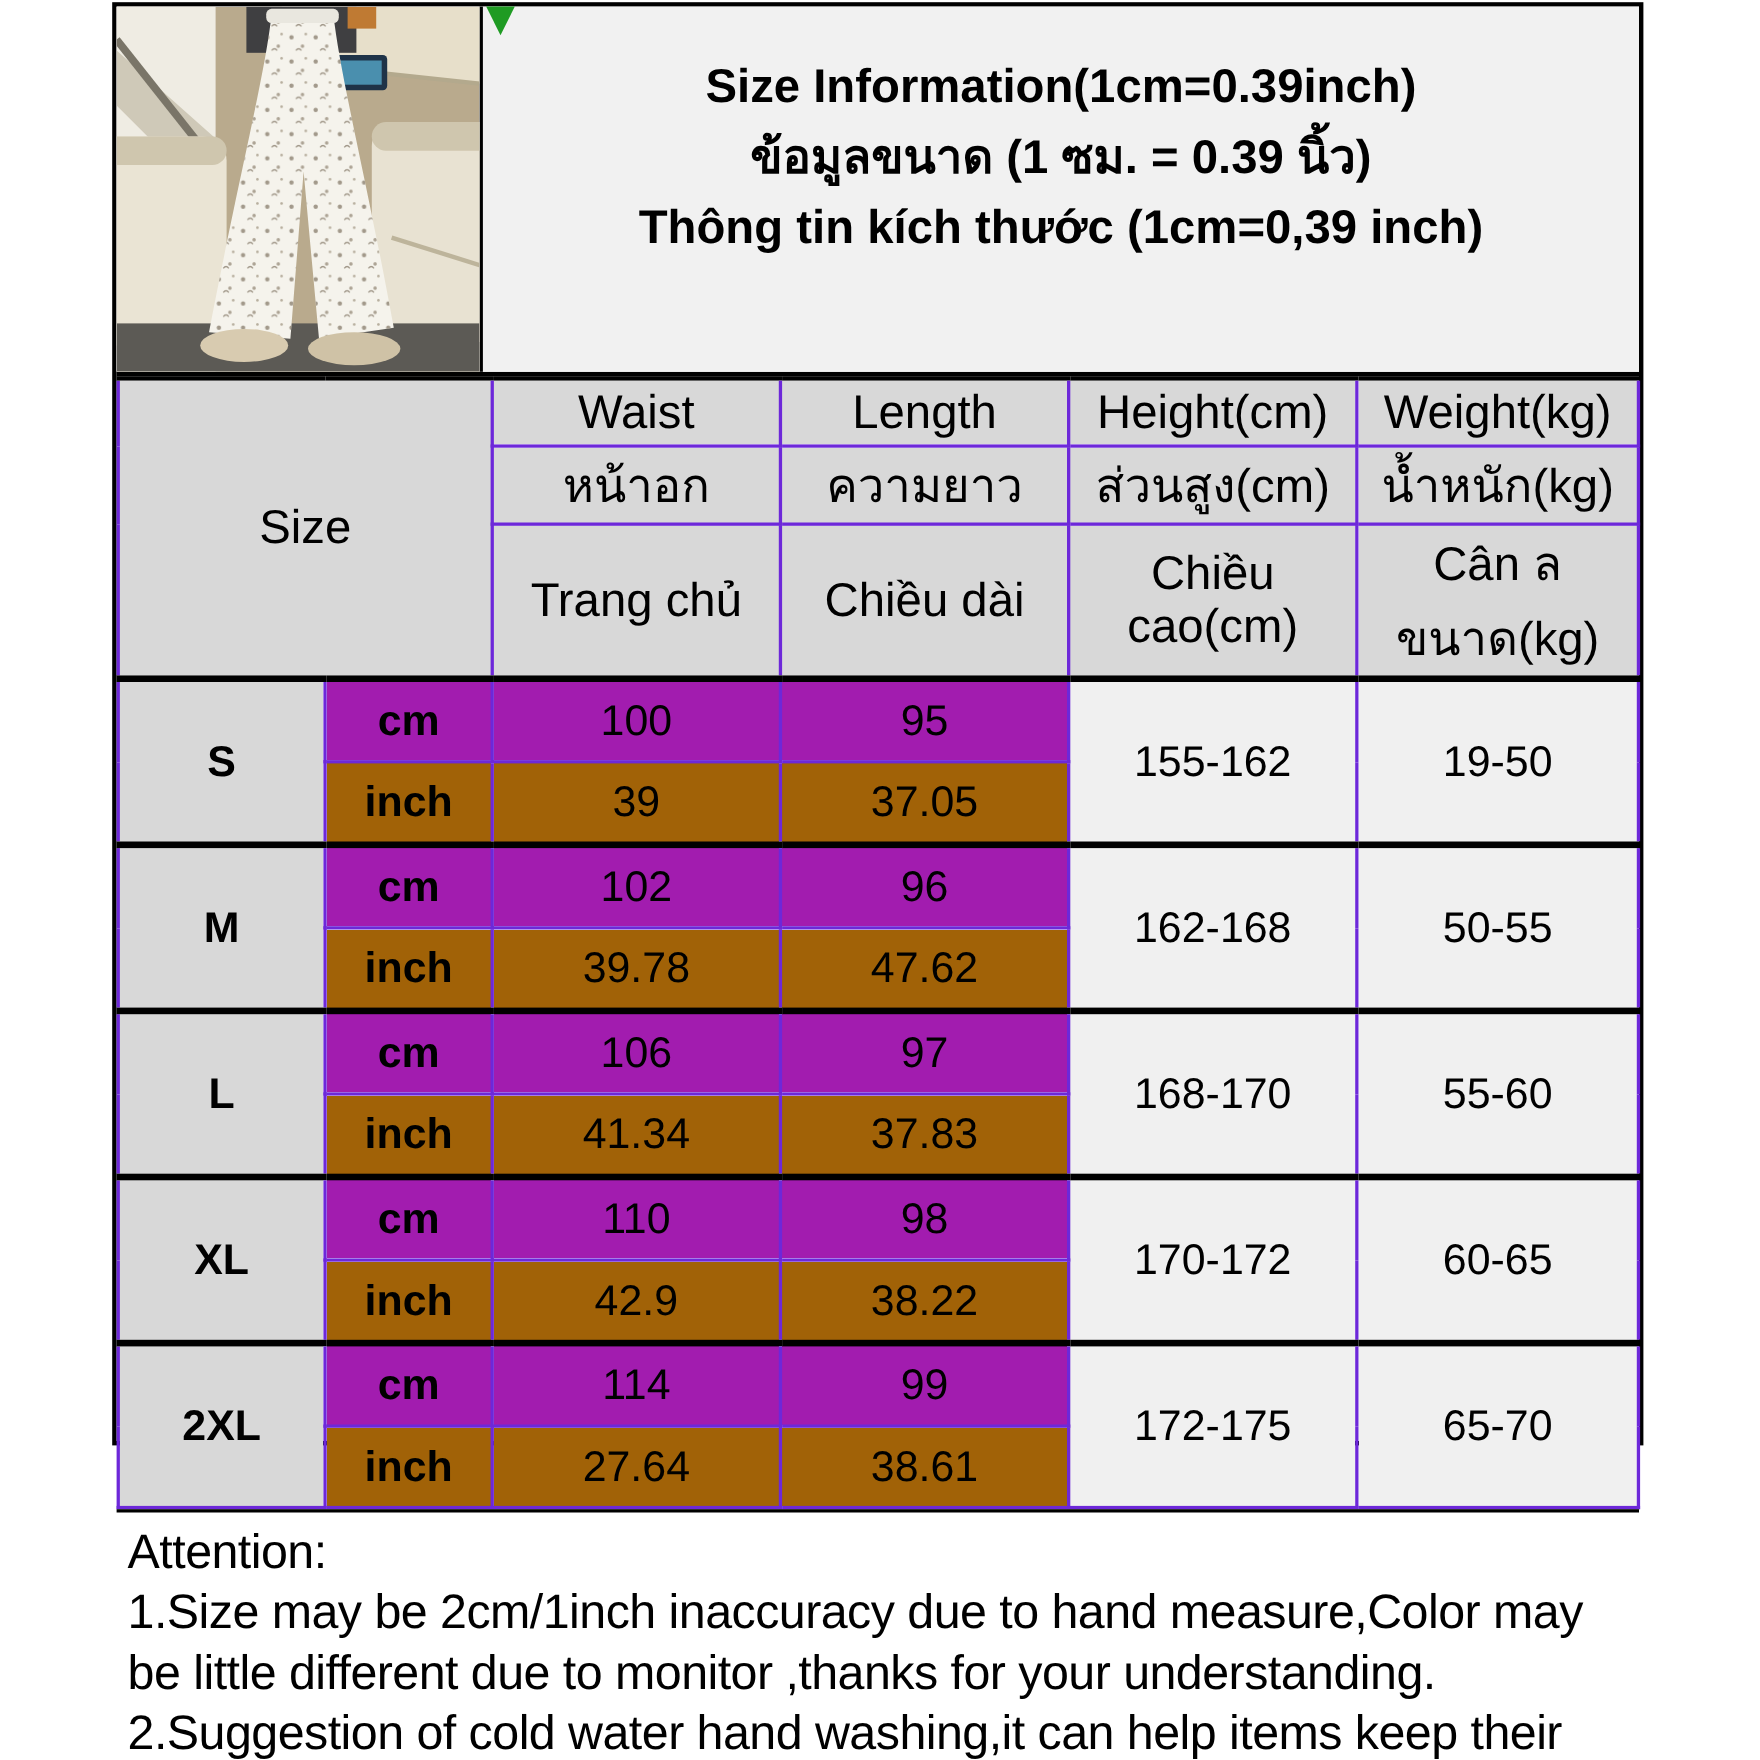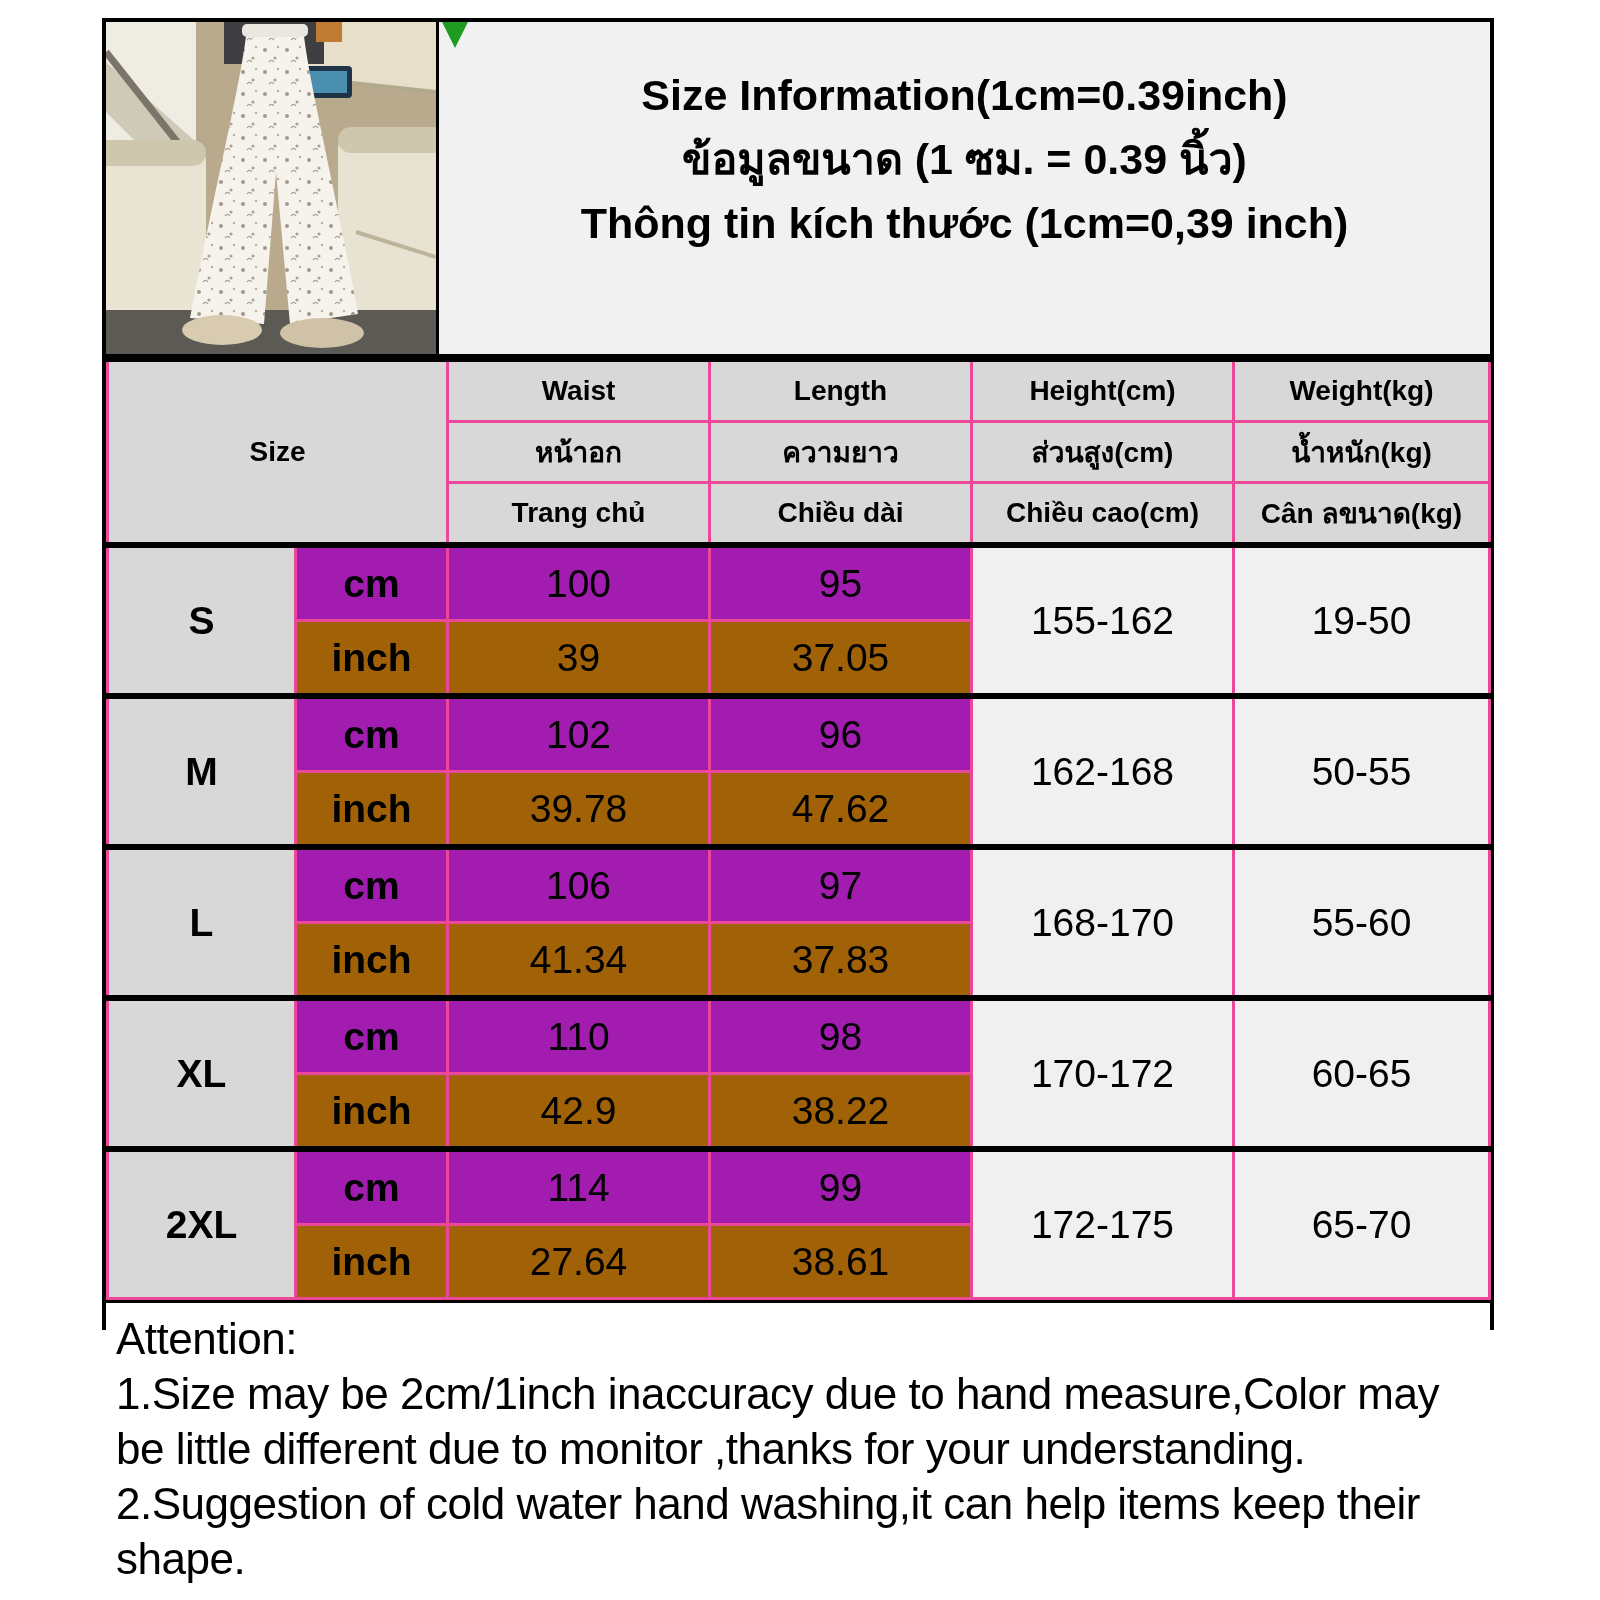--- a/index.html
+++ b/index.html
@@ -1,44 +1,44 @@
 <!DOCTYPE html>
 <html><head>
 <meta charset="utf-8">
 <style>
   html,body{margin:0;padding:0;background:#ffffff;}
   body{width:1600px;height:1600px;position:relative;overflow:hidden;
        font-family:"Liberation Sans","DejaVu Sans",sans-serif;color:#000;}
 
-  .sheet{position:absolute;left:102px;top:18px;width:1392px;height:1312px;
+  .sheet{position:absolute;left:102px;top:2px;width:1392px;height:1312px;
          box-sizing:border-box;border:4px solid #000;background:#fff;
          display:flex;flex-direction:column;}
 
   
   .top-row{display:flex;height:332px;border-bottom:4px solid #000;flex:0 0 auto;}
   .photo-cell{width:330px;flex:0 0 auto;border-right:3px solid #000;
               position:relative;background:#fff;overflow:hidden;}
   .photo-cell svg{display:block;width:100%;height:100%;}
   .title-cell{flex:1;background:#f1f1f1;display:flex;flex-direction:column;
               align-items:center;justify-content:center;padding-bottom:58px;box-sizing:border-box;}
   .title-line{font-weight:700;font-size:43px;line-height:64px;white-space:nowrap;}
 
   .corner-flag{position:absolute;left:336px;top:0;width:0;height:0;
                border-left:13px solid transparent;border-right:13px solid transparent;
                border-top:26px solid #1f9b23;}
 
   
   table.size-table{border-collapse:collapse;table-layout:fixed;width:100%;flex:0 0 auto;}
-  table.size-table td{border:3px solid #ec4899;text-align:center;vertical-align:middle;
+  table.size-table td{border:3px solid #6d28d9;text-align:center;vertical-align:middle;
                       padding:0;overflow:hidden;}
   col.c-size{width:188px;} col.c-unit{width:152px;}
   col.c-waist{width:262px;} col.c-length{width:262px;}
   col.c-height{width:262px;} col.c-weight{width:256px;}
 
-  tr.hdr td{background:#d8d8d8;font-weight:700;font-size:28px;height:58px;}
+  tr.hdr td{background:#d8d8d8;font-weight:400;font-size:43px;height:58px;}
   td.size-hd{background:#d8d8d8;font-weight:700;font-size:64px;}
   tr.gtop td{border-top:6px solid #000;}
   tr.hdr.first td{border-top:4px solid #000;}
 
   tr.body-row td{height:71px;font-size:39px;}
   td.size-cell{background:#d8d8d8;font-weight:700;font-size:42px;}
   td.unit{font-weight:700;font-size:35px;}
   td.shade{background:#a21caf;}
   td.white{background:#a16207;}
   td.range{background:#f0f0f0;font-size:39px;}

